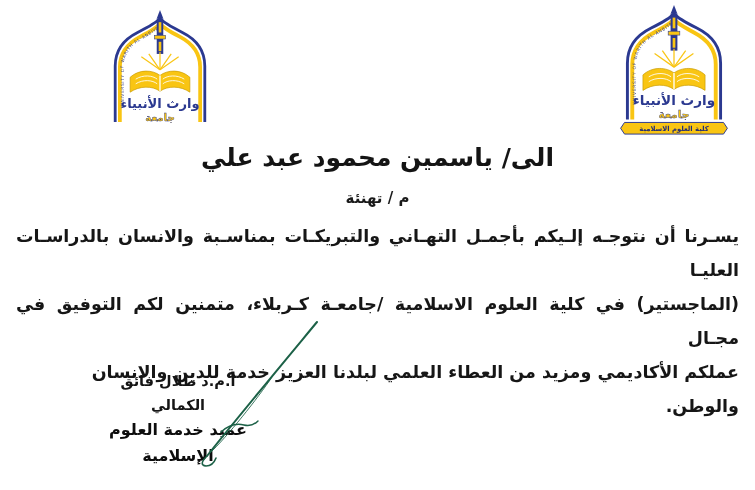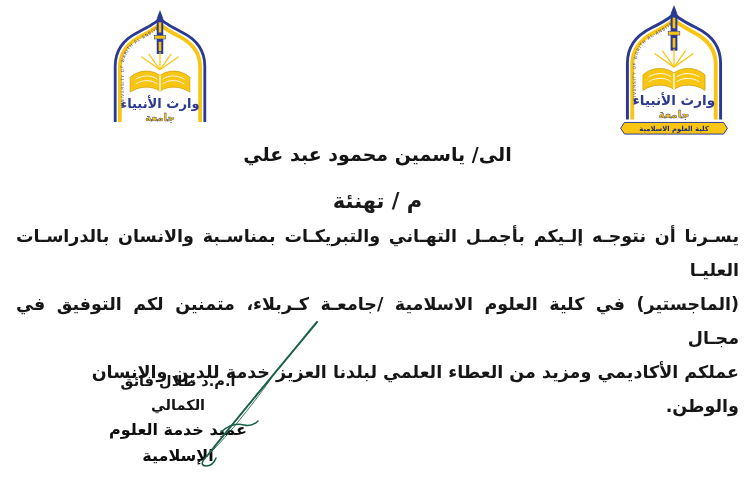--- a/index.html
+++ b/index.html
@@ -13,26 +13,26 @@
     color:#1e1e1e;
     margin:0 auto;
   }
   .logo { position:absolute; }
   .logo-left  { left:104px; top:8px;  width:112px; height:118px; }
   .logo-right { left:612px; top:5px;  width:124px; height:132px; }
 
   .recipient-line {
     position:absolute; top:143px; left:0; right:0;
     text-align:center; direction:rtl;
-    font-size:19px; font-weight:600; color:#141414;
+    font-size:25px; font-weight:600; color:#141414;
   }
   .subject-line {
     position:absolute; top:189px; left:0; right:0;
     text-align:center; direction:rtl;
-    font-size:21px; font-weight:600; color:#1a1a1a;
+    font-size:15px; font-weight:600; color:#1a1a1a;
   }
   .body-block {
     position:absolute; top:219px; left:16px; right:16px;
     direction:rtl;
     font-size:17.5px; font-weight:600; color:#161616;
     line-height:34px;
   }
   .body-line { text-align:justify; text-align-last:justify; }
   .body-line.last { text-align:right; text-align-last:right; }
 

